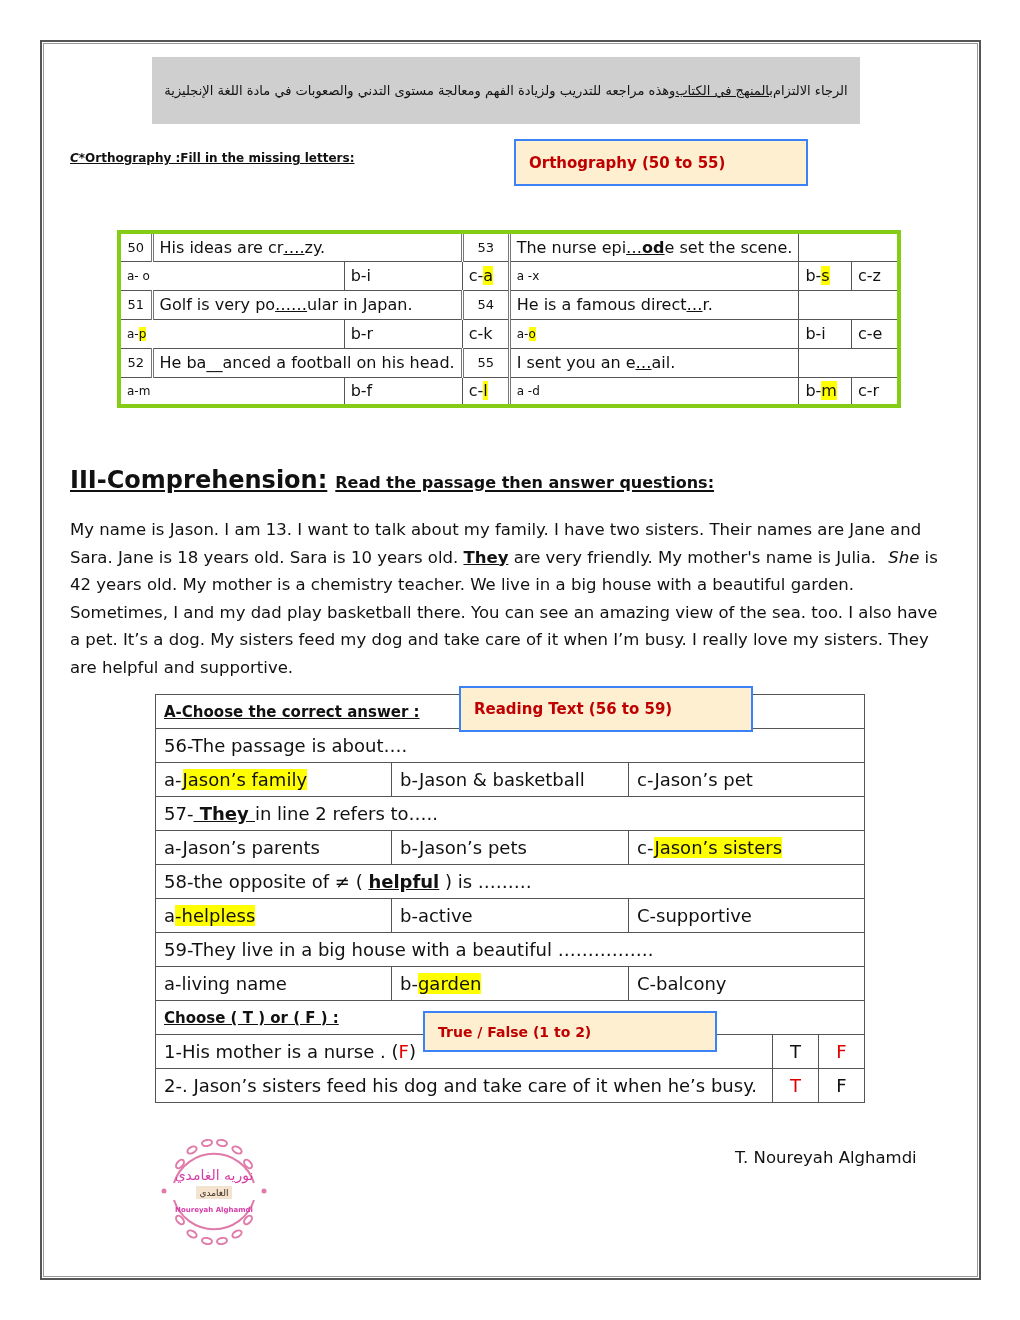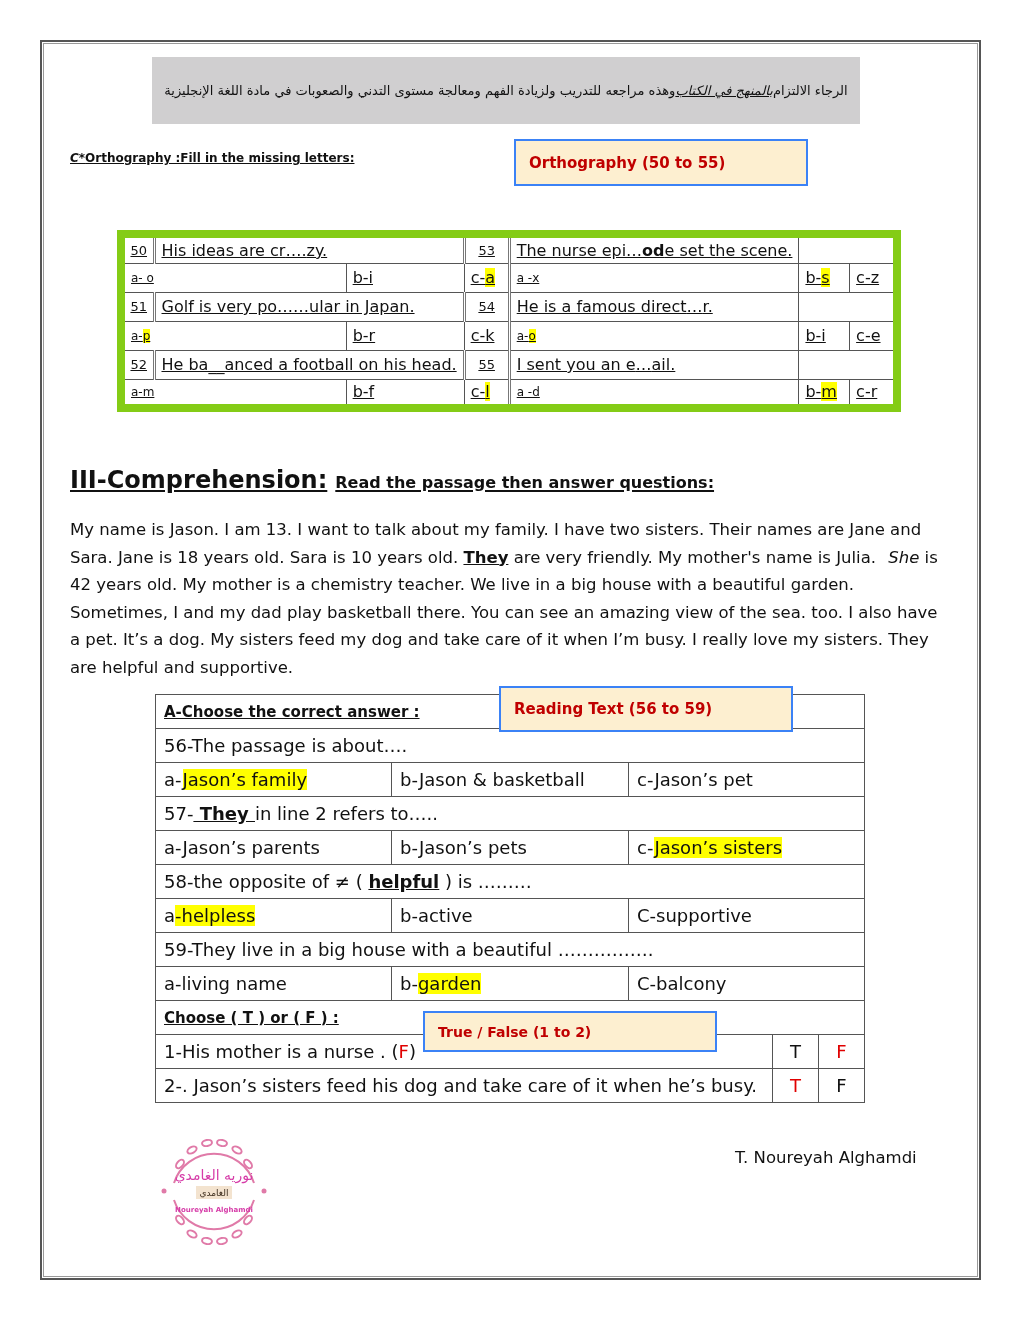--- a/index.html
+++ b/index.html
@@ -10,41 +10,40 @@
   }
   .page-frame {
     position: absolute; left: 40px; top: 40px; width: 941px; height: 1240px;
     border: 2px solid #555; box-shadow: inset 0 0 0 1px #fff, inset 0 0 0 2px #999;
   }
   .arabic-banner {
     position: absolute; left: 152px; top: 57px; width: 708px; height: 67px;
     background: #d0cfd0; display: flex; align-items: center; justify-content: center;
     direction: rtl; font-family: "DejaVu Sans", sans-serif; font-size: 13px; color: #111;
   }
-  .arabic-banner .ul { text-decoration: underline; font-style: italic; }
+  .arabic-banner .ul { text-decoration: underline; }
 
   .orth-heading {
     position: absolute; left: 70px; top: 151px; font-size: 12px; font-weight: bold;
     text-decoration: underline; font-style: italic;
   }
   .orth-heading span.rest { font-style: normal; }
   .callout {
     position: absolute; background: #fdefd0; border: 2px solid #3b82f6;
     color: #c00000; font-weight: bold; display: flex; align-items: center;
     font-family: "DejaVu Sans", sans-serif;
   }
   .callout-orth { left: 514px; top: 139px; width: 294px; height: 47px; font-size: 15px; padding-left: 13px; }
-  .callout-reading { left: 459px; top: 686px; width: 294px; height: 46px; font-size: 15px; padding-left: 13px; margin-left: 40px; }
+  .callout-reading { left: 459px; top: 686px; width: 294px; height: 46px; font-size: 15px; padding-left: 13px; }
   .callout-tf { left: 423px; top: 1011px; width: 294px; height: 41px; font-size: 14px; padding-left: 13px; }
 
   table { border-collapse: collapse; }
   .orth-table {
     position: absolute; left: 117px; top: 230px; width: 784px;
-    border: 8px solid #84cc16;
-    text-decoration: underline;
+    border: 4px solid #84cc16;
   }
   .orth-table td {
     border: 1px solid #555; height: 29px; padding: 0 6px;
     font-size: 16px; vertical-align: middle; white-space: nowrap;
   }
   .orth-table td.num { width: 33px; font-size: 13px; text-align: center; padding: 0; border-right: 3px double #777; }
   .orth-table td.opt-a { font-size: 12px; }
   .orth-table td.divider { border-left: 3px double #777; }
   .hl { background: #ffff00; }
   .dots { text-decoration: underline; }

